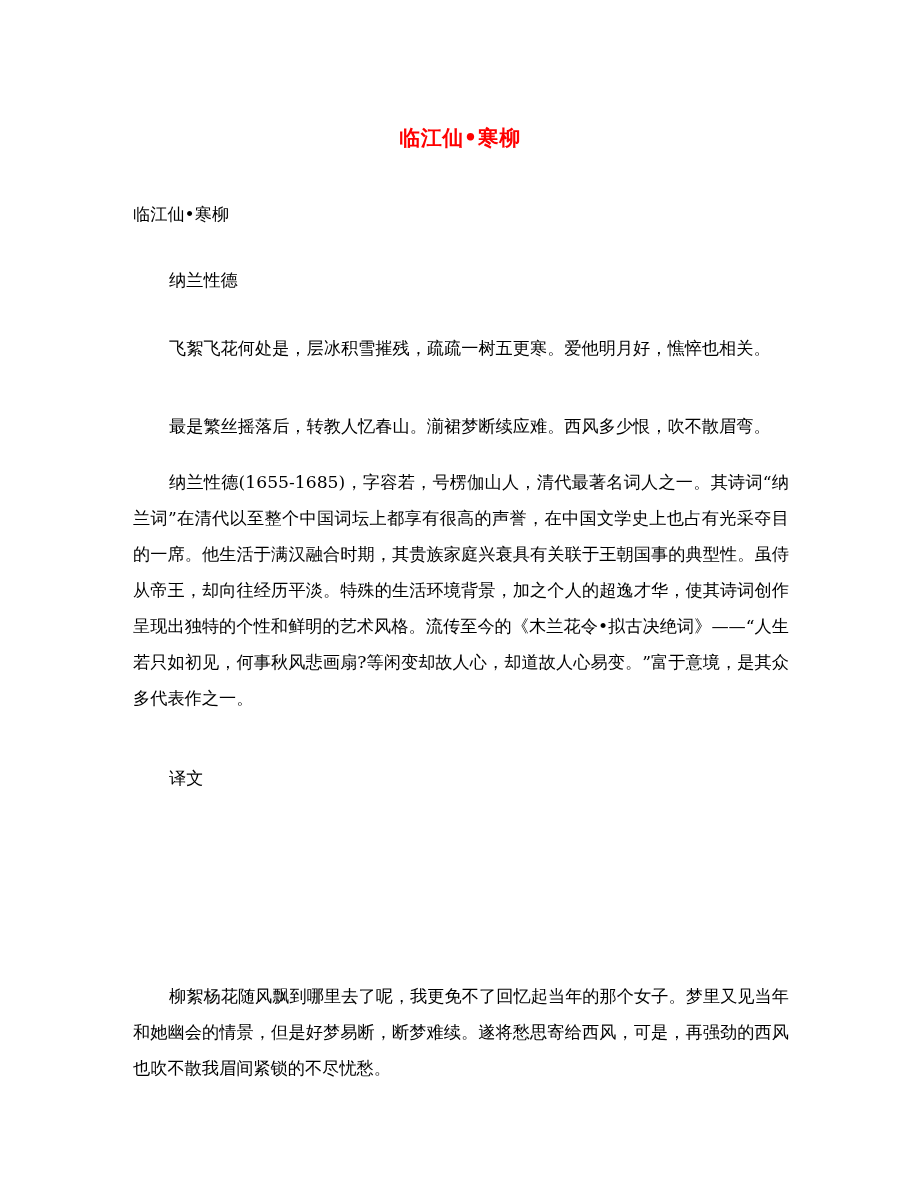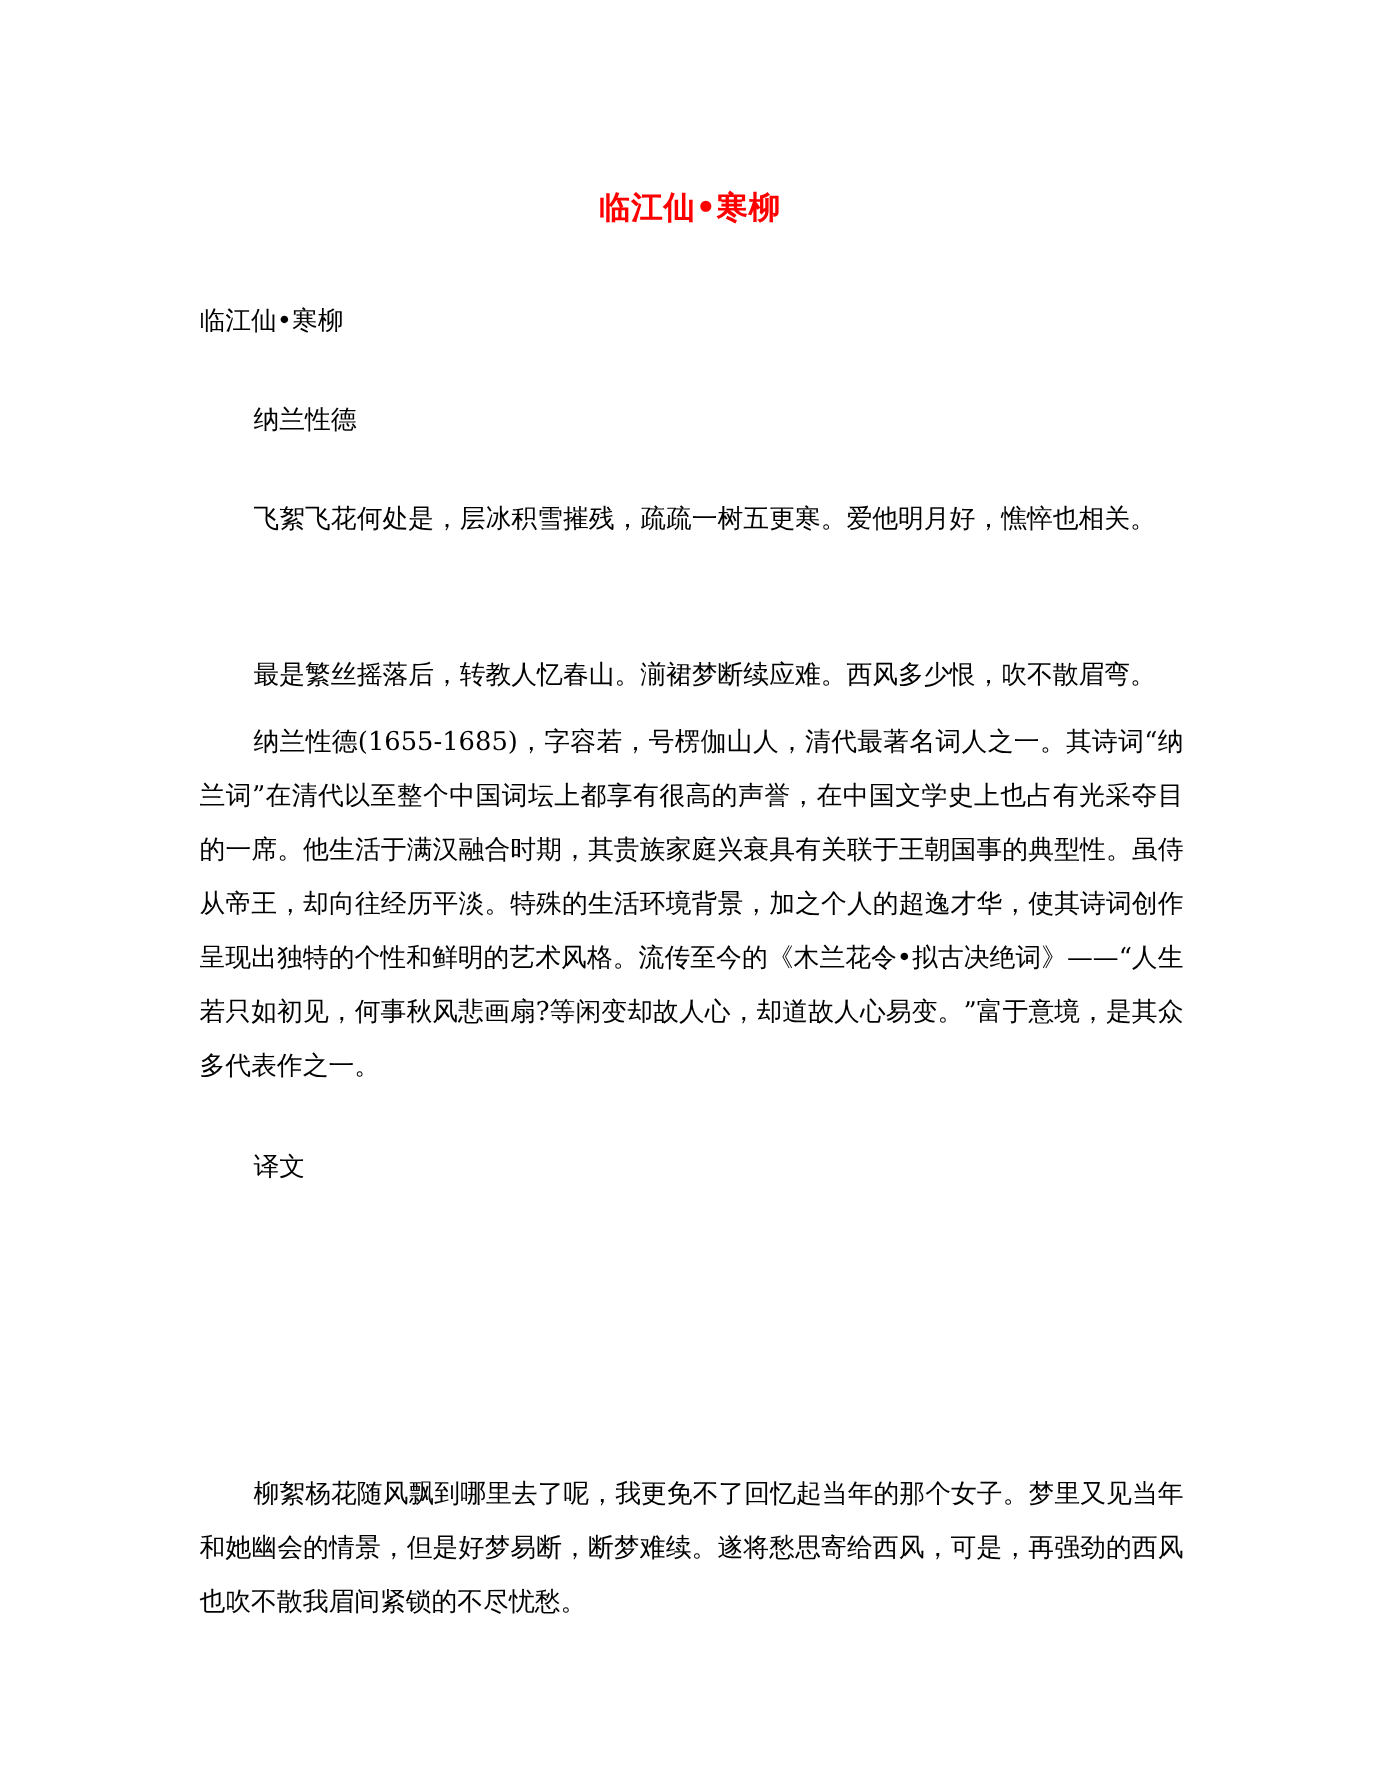--- a/index.html
+++ b/index.html
@@ -41,23 +41,23 @@
     width: 656px;
     font-size: 17.2px;
     line-height: 36px;
     text-align: justify;
     text-justify: inter-character;
     word-break: break-all;
   }
   .indent { text-indent: 36px; }
   .subtitle { top: 196px; }
   .author { top: 262px; }
-  .poem1 { top: 330px; font-family: Liberation Mono, monospace; }
-  .poem2 { top: 408px; margin-top: 24px; }
-  .bio { top: 477px; }
+  .poem1 { top: 330px; }
+  .poem2 { top: 408px; }
+  .bio { top: 464px; }
   .trans-head { top: 760px; }
   .trans1 { top: 828px; }
   .trans2 { top: 978px; }
 </style>
 </head>
 <body>
 
 <div class="page">
   <div class="doc-title" style="color: rgb(255, 0, 0);">临江仙•寒柳</div>
 

